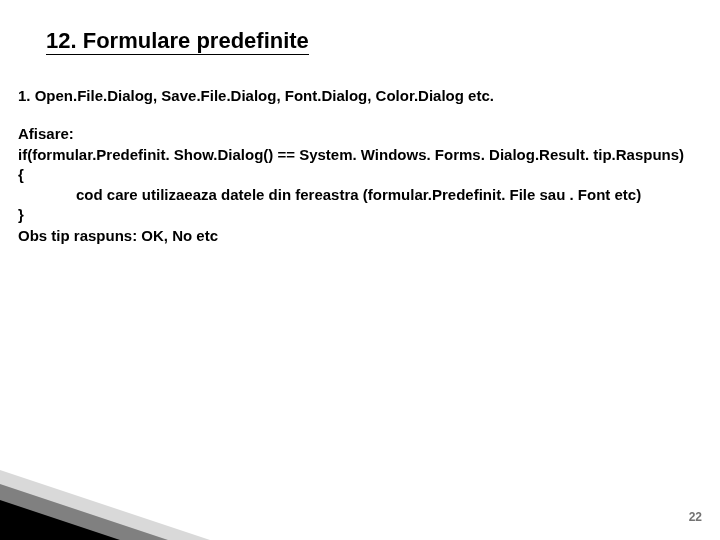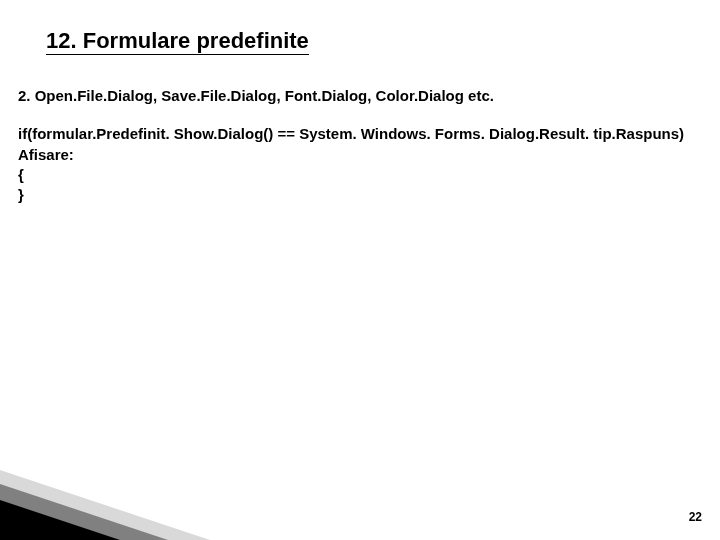--- a/index.html
+++ b/index.html
@@ -42,47 +42,49 @@
   }
   .body p { margin: 0; }
   .indent1 { padding-left: 58px; }
   .gap { height: 18px; }
   .page-num {
     position: absolute;
     right: 18px;
     bottom: 16px;
     font-size: 12px;
     font-weight: bold;
-    color: #000000;
+    color: #737373;
   }
   .wedge {
     position: absolute;
     left: 0;
     bottom: 0;
     width: 210px;
     height: 70px;
     pointer-events: none;
   }
 </style>
 </head>
 <body>
 
 <div class="slide">
 
   <div class="title">
     <span class="underline">12. Formulare predefinite</span>
   </div>
 
   <div class="body">
-    <p>2. Open.File.Dialog, Save.File.Dialog, Font.Dialog, Color.Dialog etc.</p>
+    <p>1. Open.File.Dialog, Save.File.Dialog, Font.Dialog, Color.Dialog etc.</p>
     <div class="gap"></div>
+    <p>Afisare:</p>
     <p>if(formular.Predefinit. Show.Dialog() == System. Windows. Forms. Dialog.Result. tip.Raspuns)</p>
-    <p>Afisare:</p>
     <p>{</p>
+    <p class="indent1">cod care utilizaeaza datele din fereastra (formular.Predefinit. File sau . Font etc)</p>
     <p>}</p>
+    <p>Obs tip raspuns: OK, No etc</p>
   </div>
 
   <div class="page-num">22</div>
 
   <svg class="wedge" viewBox="0 0 210 70" preserveAspectRatio="none">
     <polygon points="0,0 210,70 0,70" fill="#d9d9d9"></polygon>
     <polygon points="0,14 168,70 0,70" fill="#808080"></polygon>
     <polygon points="0,30 120,70 0,70" fill="#000000"></polygon>
   </svg>
 

